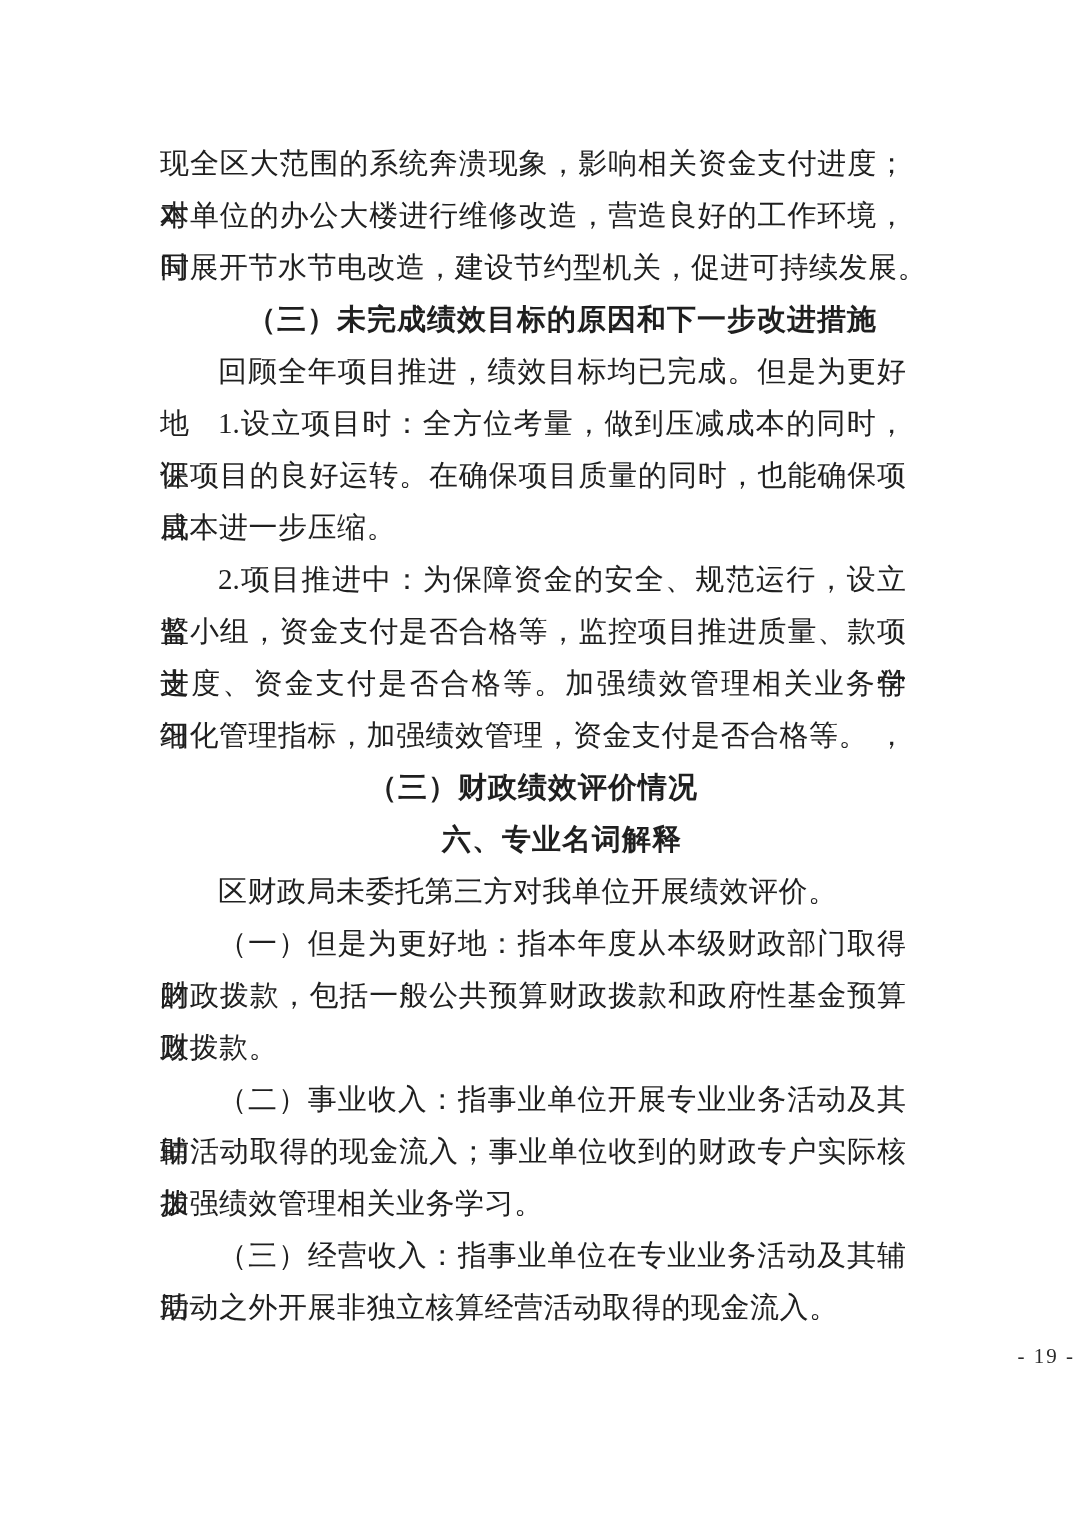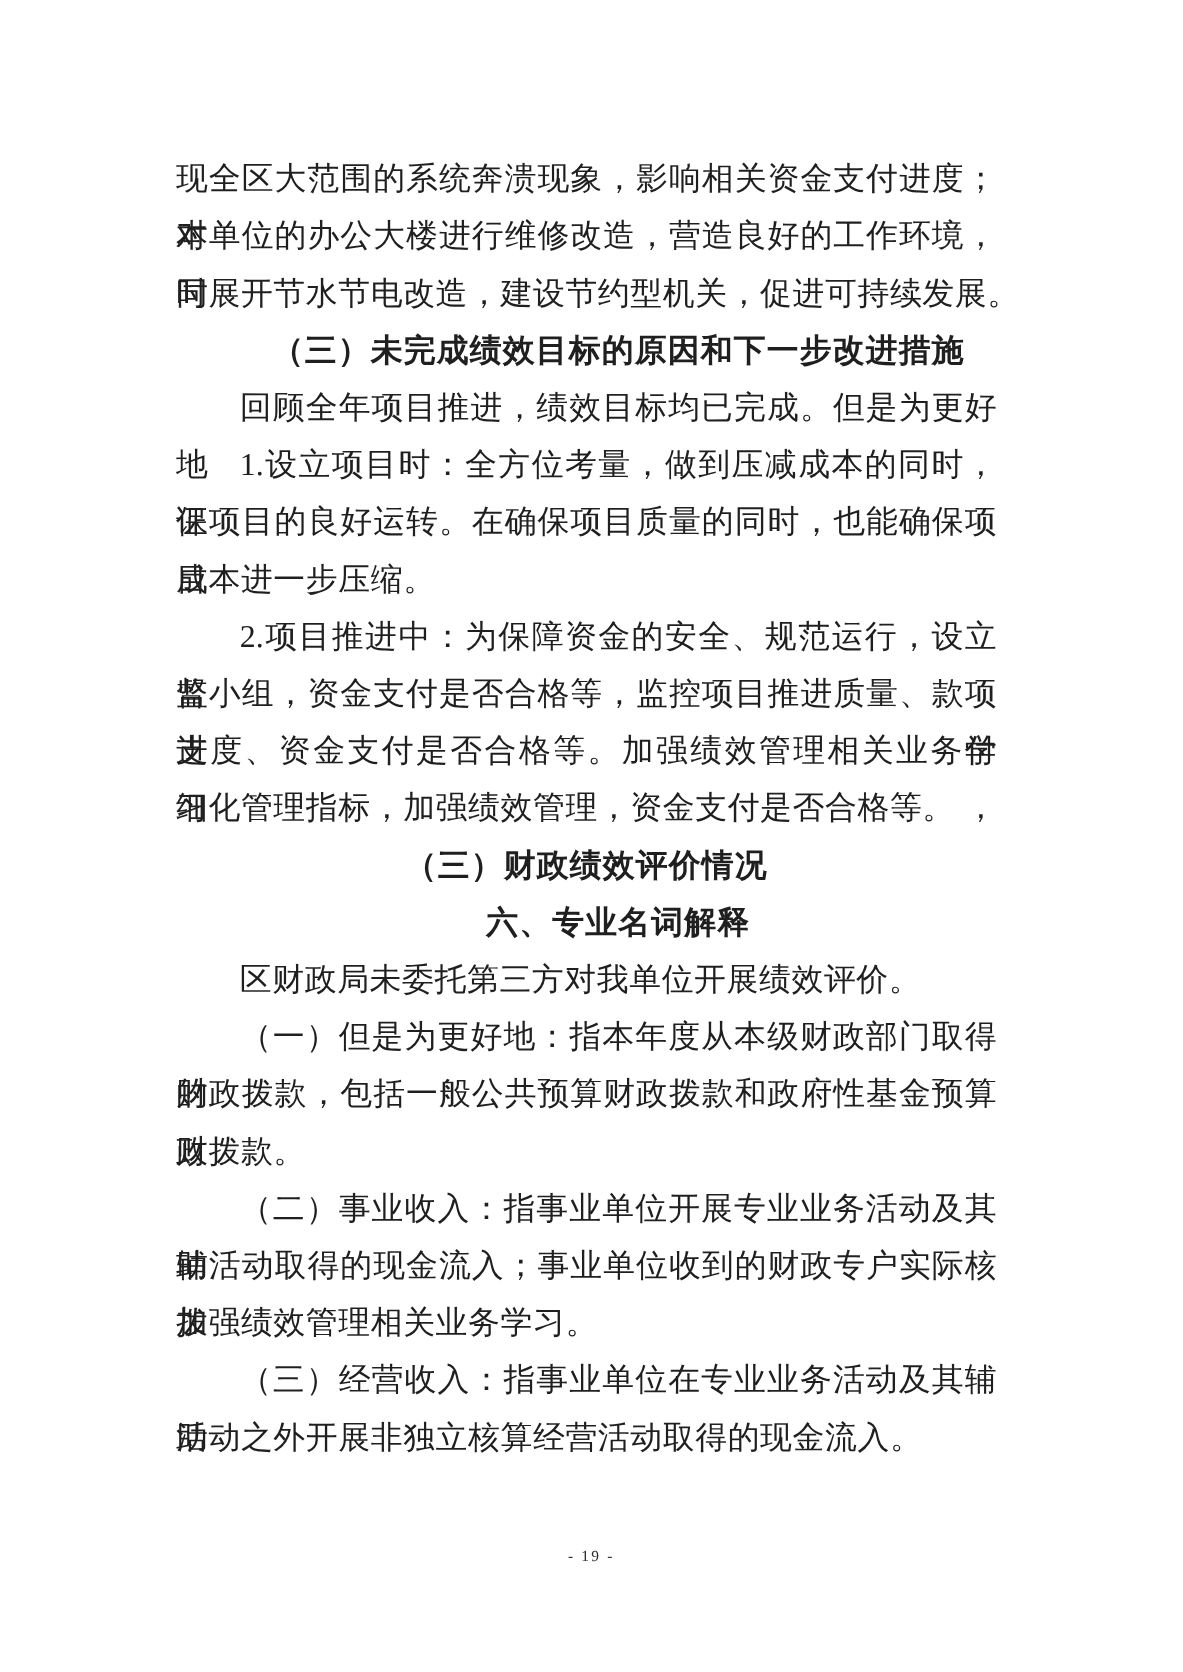--- a/index.html
+++ b/index.html
@@ -42,24 +42,24 @@
   }
   
   .hd {
     font-weight: 700;
     letter-spacing: 1px;
     text-align: center;
   }
   .footer {
     position: absolute;
     left: 0;
-    top: 1408px;
+    top: 1344px;
     width: 100%;
-    text-align: center;
-    font-size: 14px;
+    text-align: right;
+    font-size: 21px;
     letter-spacing: 2px;
     color: #2a2a2a;
   }
 </style>
 </head>
 <body>
 
 <div class="page">
   <div class="content">
     <div class="l j">现全区大范围的系统奔溃现象，影响相关资金支付进度；对</div>

